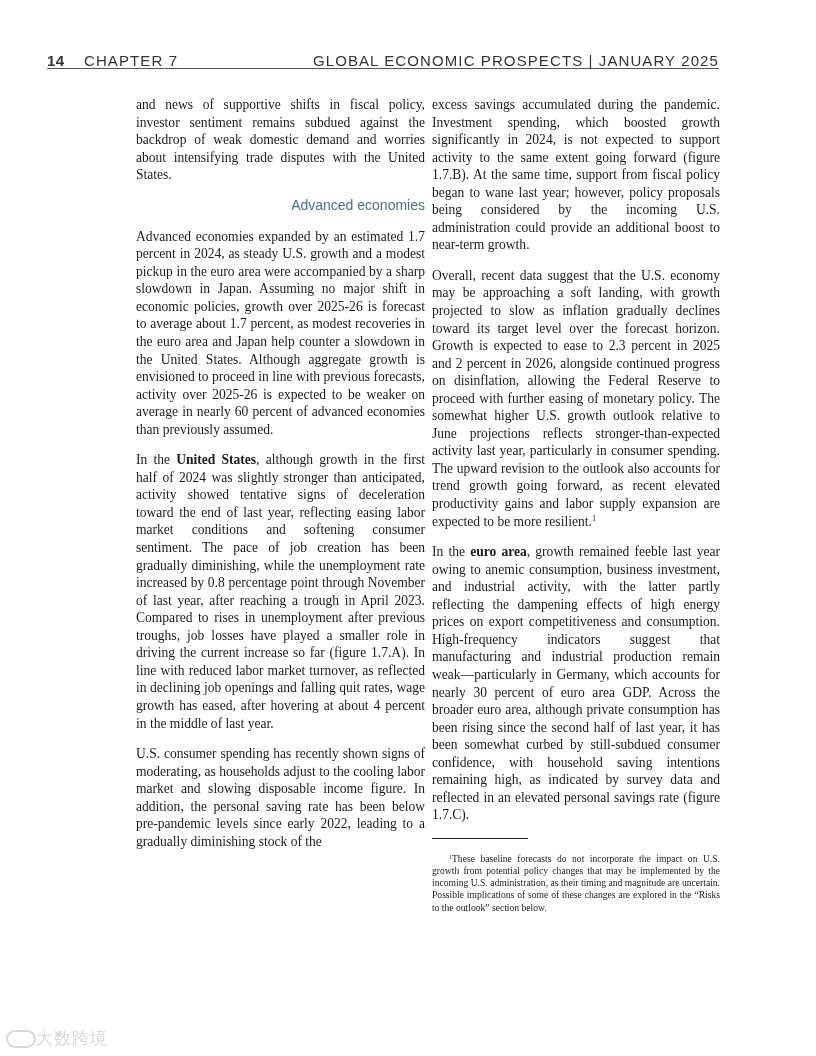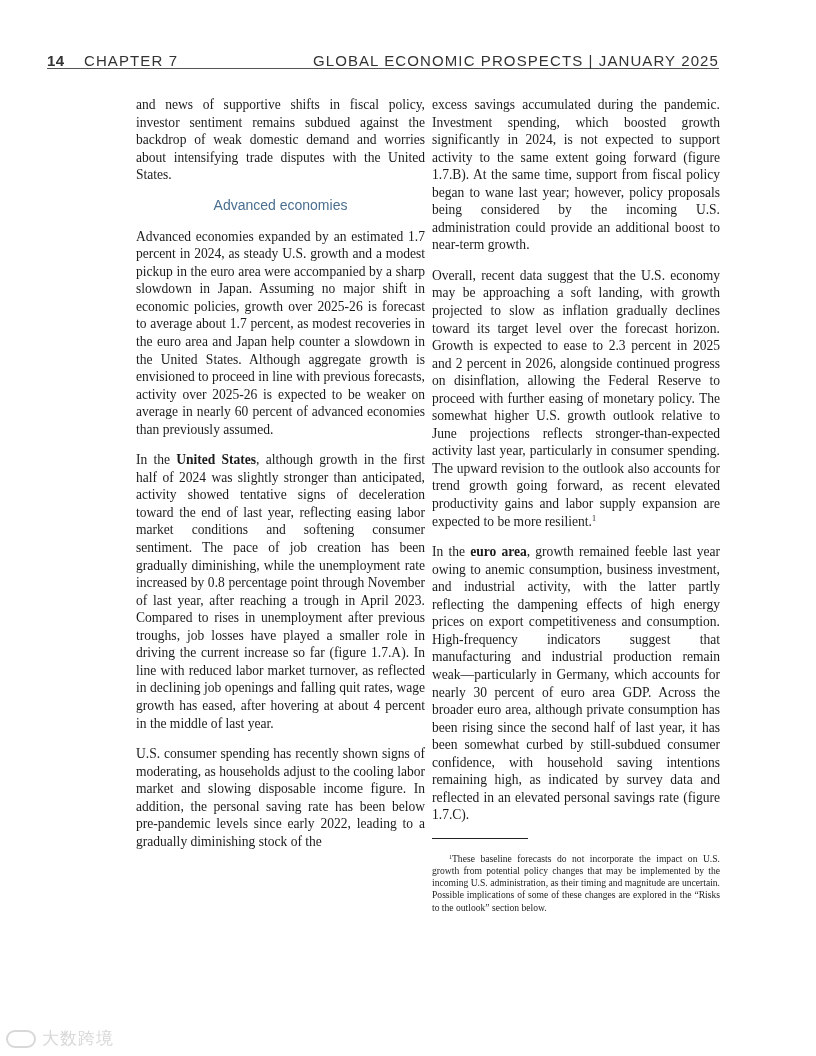--- a/index.html
+++ b/index.html
@@ -11,28 +11,28 @@
     .header .chap { position: absolute; left: 37px; top: 0; }
     .header .pub { position: absolute; right: 0; top: 0; text-align: right; }
     .col { position: absolute; font-family: "Liberation Serif", serif; font-size: 13.55px; line-height: 17.55px;
       text-align: justify; color: #1b1b1b; }
     .col-left { left: 136px; top: 96px; width: 289px; }
     .col-right { left: 432px; top: 96px; width: 288px; }
     .col p { margin: 0 0 13px 0; }
     .h1 { font-family: "Liberation Sans", sans-serif; font-weight: bold; font-size: 21.5px; line-height: 25px;
       color: #43678a; margin: 4px 0 14px 0; text-align: left; }
     .h2 { font-family: "Liberation Sans", sans-serif; font-size: 14px; line-height: 17px; color: #4a6e90;
-      margin: 0 0 14px 0; text-align: center; }
+      margin: 0 0 14px 0; text-align: right; }
     sup { font-size: 8px; line-height: 0; vertical-align: 5px; }
     .fn-rule { width: 96px; border-top: 1px solid #222; margin: 14px 0 14px 0; height: 0; }
     .footnote { font-family: "Liberation Serif", serif; font-size: 9.6px; line-height: 12.2px; text-align: justify;
       text-indent: 17px; color: #222; margin: 0; }
     .footnote sup { font-size: 6px; vertical-align: 3px; }
     .watermark { position: absolute; left: 6px; top: 1027px; font-family: Liberation Serif, serif;
-      font-size: 17px; color: #d8d8d8; letter-spacing: 1px; display: flex; align-items: center; gap: 6px; }
+      font-size: 17px; color: #d8d8d8; letter-spacing: 1px; display: flex; align-items: center; }
     .wm-logo { width: 30px; height: 18px; border: 2px solid #d8d8d8; border-radius: 9px; box-sizing: border-box; }
   </style>
 </head>
 <body>
 
 <div class="header">
   <span class="pnum">14</span>
   <span class="chap">CHAPTER 7</span>
   <span class="pub">GLOBAL ECONOMIC PROSPECTS | JANUARY 2025</span>
 </div>

